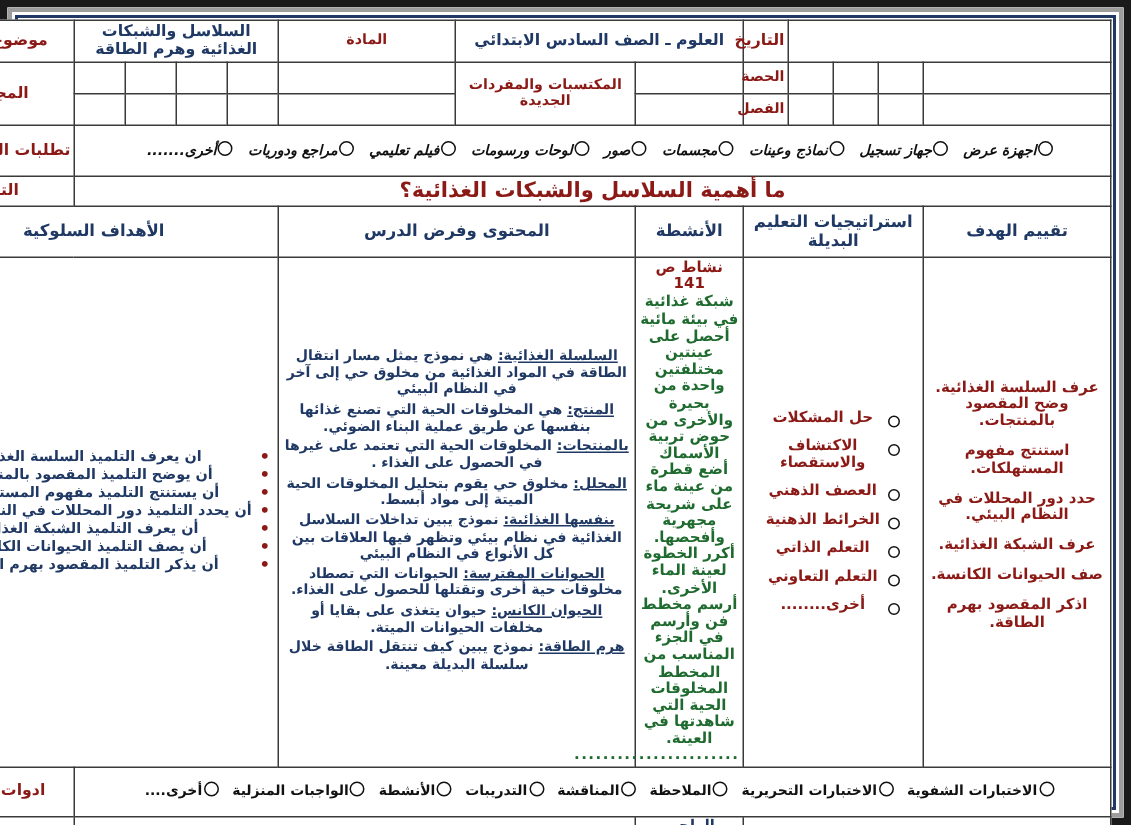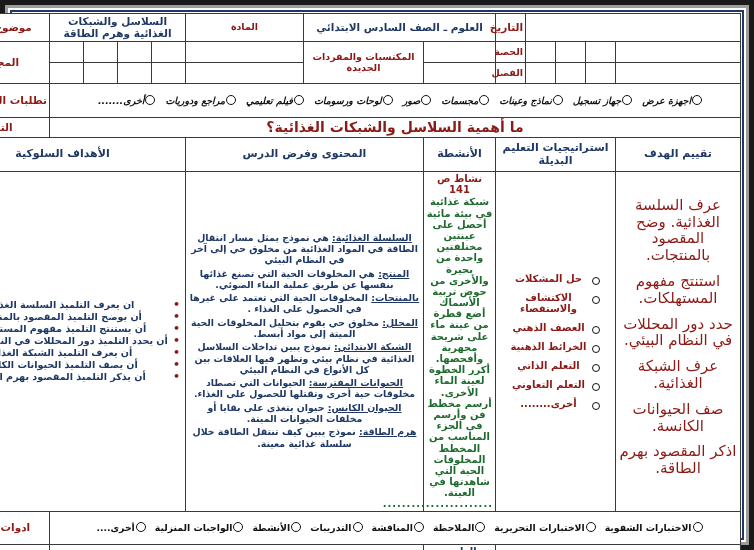--- a/index.html
+++ b/index.html
@@ -157,23 +157,23 @@
   .strategies li:before {
     content: "";
     position: absolute;
     right: 1px; top: 4px;
     width: 6px; height: 6px;
     border: 1.2px solid #111;
     border-radius: 50%;
   }
   .assessment {
     text-align: center;
-    font-size: 15px;
-    color: #8b1a16;
-    font-weight: normal;
+    font-size: 10px;
+    color: #8b1a16;
+    font-weight: bold;
     vertical-align: top;
     padding: 3px 2px;
     line-height: 1.2;
   }
   .assessment .blk { margin-bottom: 9px; }
   .tools {
     text-align: right;
     font-size: 9.3px;
     color: #111;
     font-weight: bold;
@@ -307,24 +307,24 @@
                   <div>أرسم مخطط فن وأرسم في الجزء المناسب من المخطط المخلوقات الحية التي شاهدتها في العينة.</div>
                 </div>
       <div class="dots">.......................</div>
     </td>
     <td colspan="2" class="content">
       <div id="content-host">
                   <p><span class="term">السلسلة الغذائية:</span><span> هي نموذج يمثل مسار انتقال الطاقة في المواد الغذائية من مخلوق حي إلى آخر في النظام البيئي</span></p>
                   <p><span class="term">المنتج:</span><span> هي المخلوقات الحية التي تصنع غذائها بنفسها عن طريق عملية البناء الضوئي.</span></p>
                   <p><span class="term">بالمنتجات:</span><span> المخلوقات الحية التي تعتمد على غيرها في الحصول على الغذاء .</span></p>
                   <p><span class="term">المحلل:</span><span> مخلوق حي يقوم بتحليل المخلوقات الحية الميتة إلى مواد أبسط.</span></p>
-                  <p><span class="term">الشبكة الابتدائي:</span><span>  نموذج يبين تداخلات السلاسل الغذائية في نظام بيئي وتظهر فيها العلاقات بين كل الأنواع في النظام البيئي</span></p>
+                  <p><span class="term">بنفسها الغذائية:</span><span>  نموذج يبين تداخلات السلاسل الغذائية في نظام بيئي وتظهر فيها العلاقات بين كل الأنواع في النظام البيئي</span></p>
                   <p><span class="term">الحيوانات المفترسة:</span><span> الحيوانات التي تصطاد مخلوقات حية أخرى وتقتلها للحصول على الغذاء.</span></p>
                   <p><span class="term">الحيوان الكانس:</span><span> حيوان يتغذى على بقايا أو مخلفات الحيوانات الميتة.</span></p>
-                  <p><span class="term">هرم الطاقة:</span><span>  نموذج يبين كيف تنتقل الطاقة خلال سلسلة غذائية معينة.</span></p>
+                  <p><span class="term">هرم الطاقة:</span><span>  نموذج يبين كيف تنتقل الطاقة خلال سلسلة البديلة معينة.</span></p>
                 </div>
     </td>
     <td colspan="5" class="objectives">
       <ul id="objectives-host">
                   <li>ان يعرف التلميذ السلسة الغذائية.</li>
                   <li>أن يوضح التلميذ المقصود بالمنتجات.</li>
                   <li>أن يستنتج التلميذ مفهوم المستهلكات.</li>
                   <li>أن يحدد التلميذ دور المحللات في النظام البيئي.</li>
                   <li>أن يعرف التلميذ الشبكة الغذائية.</li>
                   <li>أن يصف التلميذ الحيوانات الكانسة.</li>

